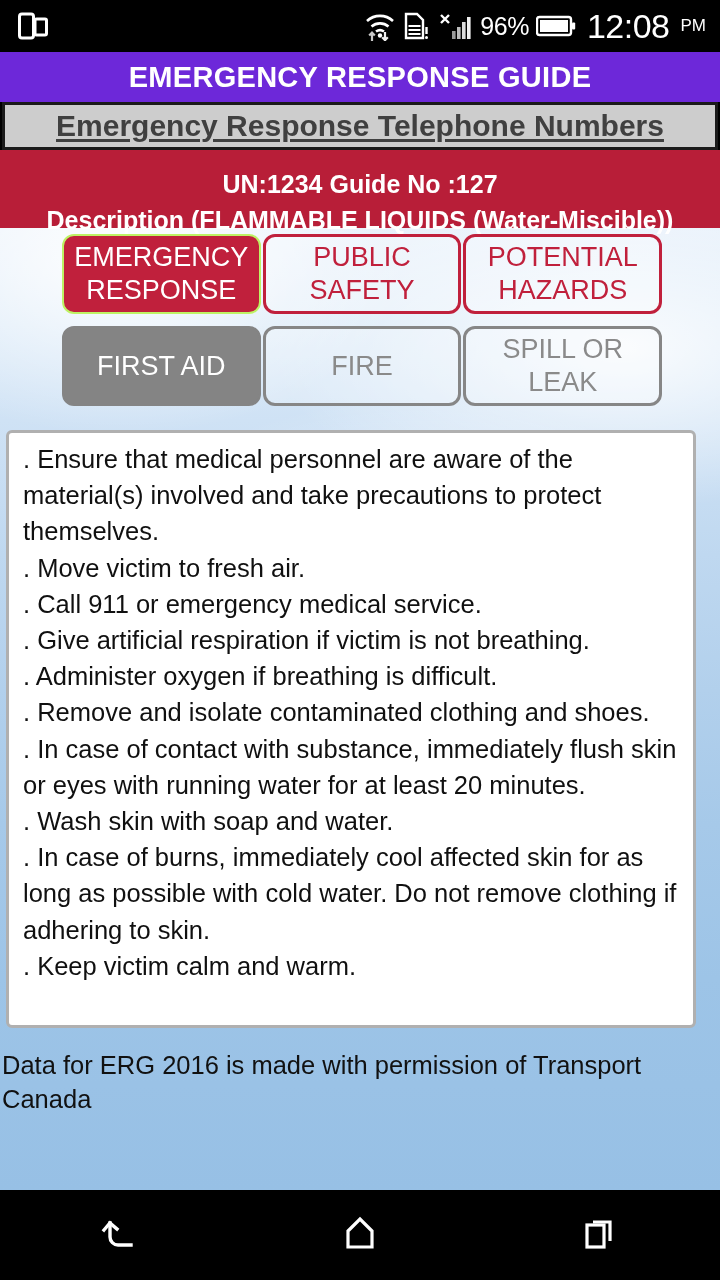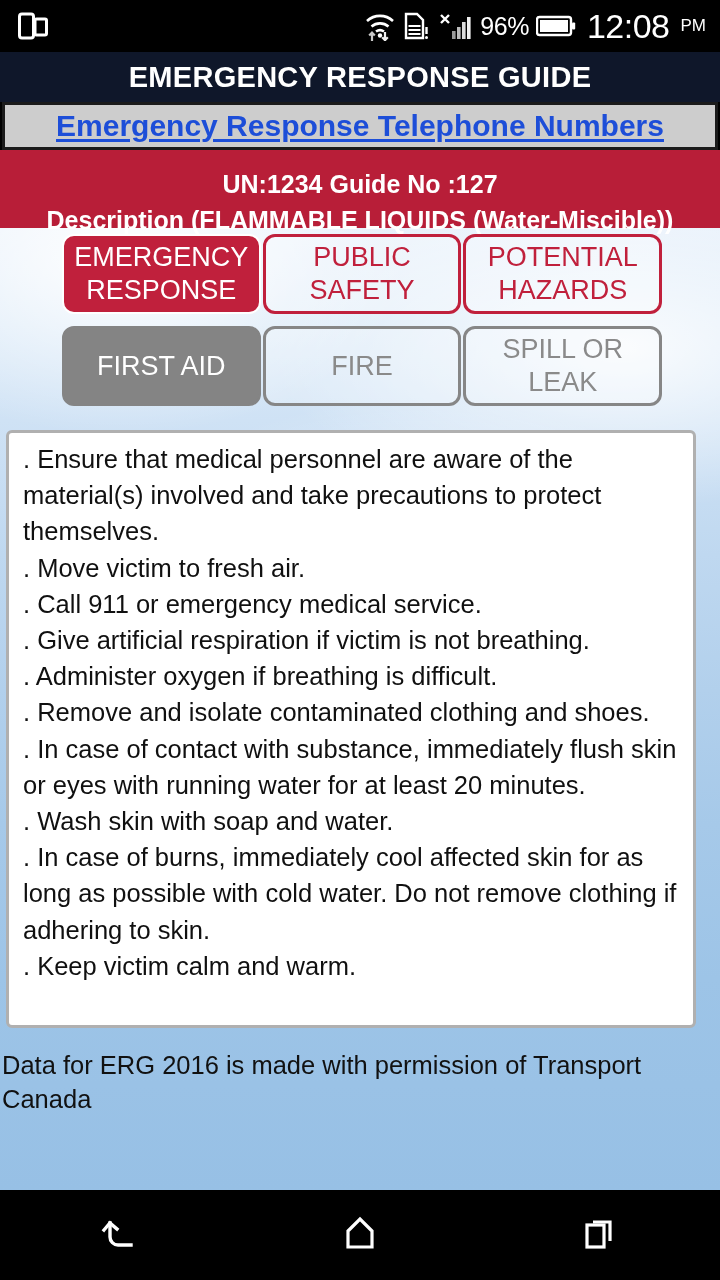--- a/index.html
+++ b/index.html
@@ -65,21 +65,21 @@
     letter-spacing: -0.5px;
     margin-left: 4px;
   }
   .sb-ampm { font-size: 17px; margin-left: 4px; }
 
   
   .title-banner {
     position: absolute;
     left: 0; top: 52px;
     width: 720px; height: 50px;
-    background: #0f172a;
+    background: #6d28d9;
     display: flex;
     align-items: center;
     justify-content: center;
   }
   .title-banner .txt {
     color: #fff;
     font-size: 29px;
     font-weight: bold;
     letter-spacing: 0.3px;
   }
@@ -89,21 +89,21 @@
     position: absolute;
     left: 2px; top: 102px;
     width: 716px; height: 48px;
     background: #cdcdcd;
     border: 3px solid #1a1a1a;
     display: flex;
     align-items: center;
     justify-content: center;
   }
   .phone-bar .txt {
-    color: #1d4ed8;
+    color: #404040;
     font-size: 30px;
     font-weight: bold;
     text-decoration: underline;
     text-underline-offset: 3px;
     white-space: nowrap;
   }
 
   
   .un-block {
     position: absolute;
@@ -143,21 +143,21 @@
     display: flex;
     align-items: center;
     justify-content: center;
     text-align: center;
     line-height: 33px;
     font-size: 27px;
     padding: 0 4px;
   }
   .erg-btn.red-active {
     background: #c0203c;
-    border: 2px solid #ffffff;
+    border: 2px solid #bef264;
     color: #ffffff;
   }
   .erg-btn.red-idle {
     background: rgba(255,255,255,0.30);
     border: 3px solid #c0203c;
     color: #c0203c;
   }
   .erg-btn.gray-active {
     background: #848484;
     border: 2px solid #848484;

